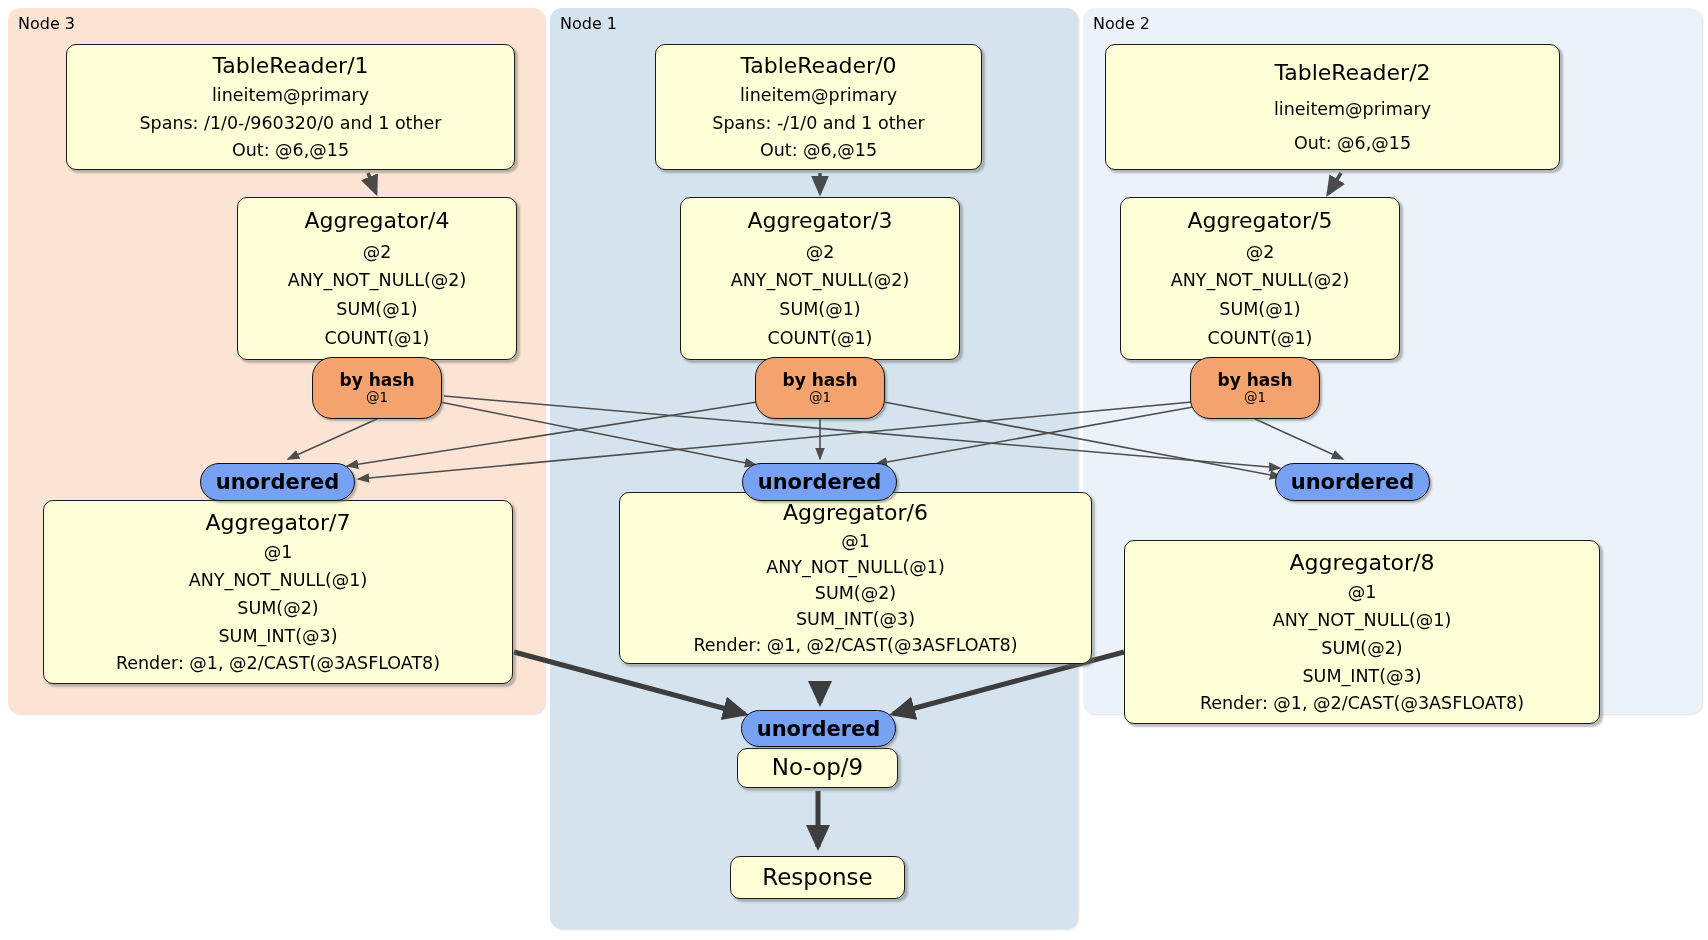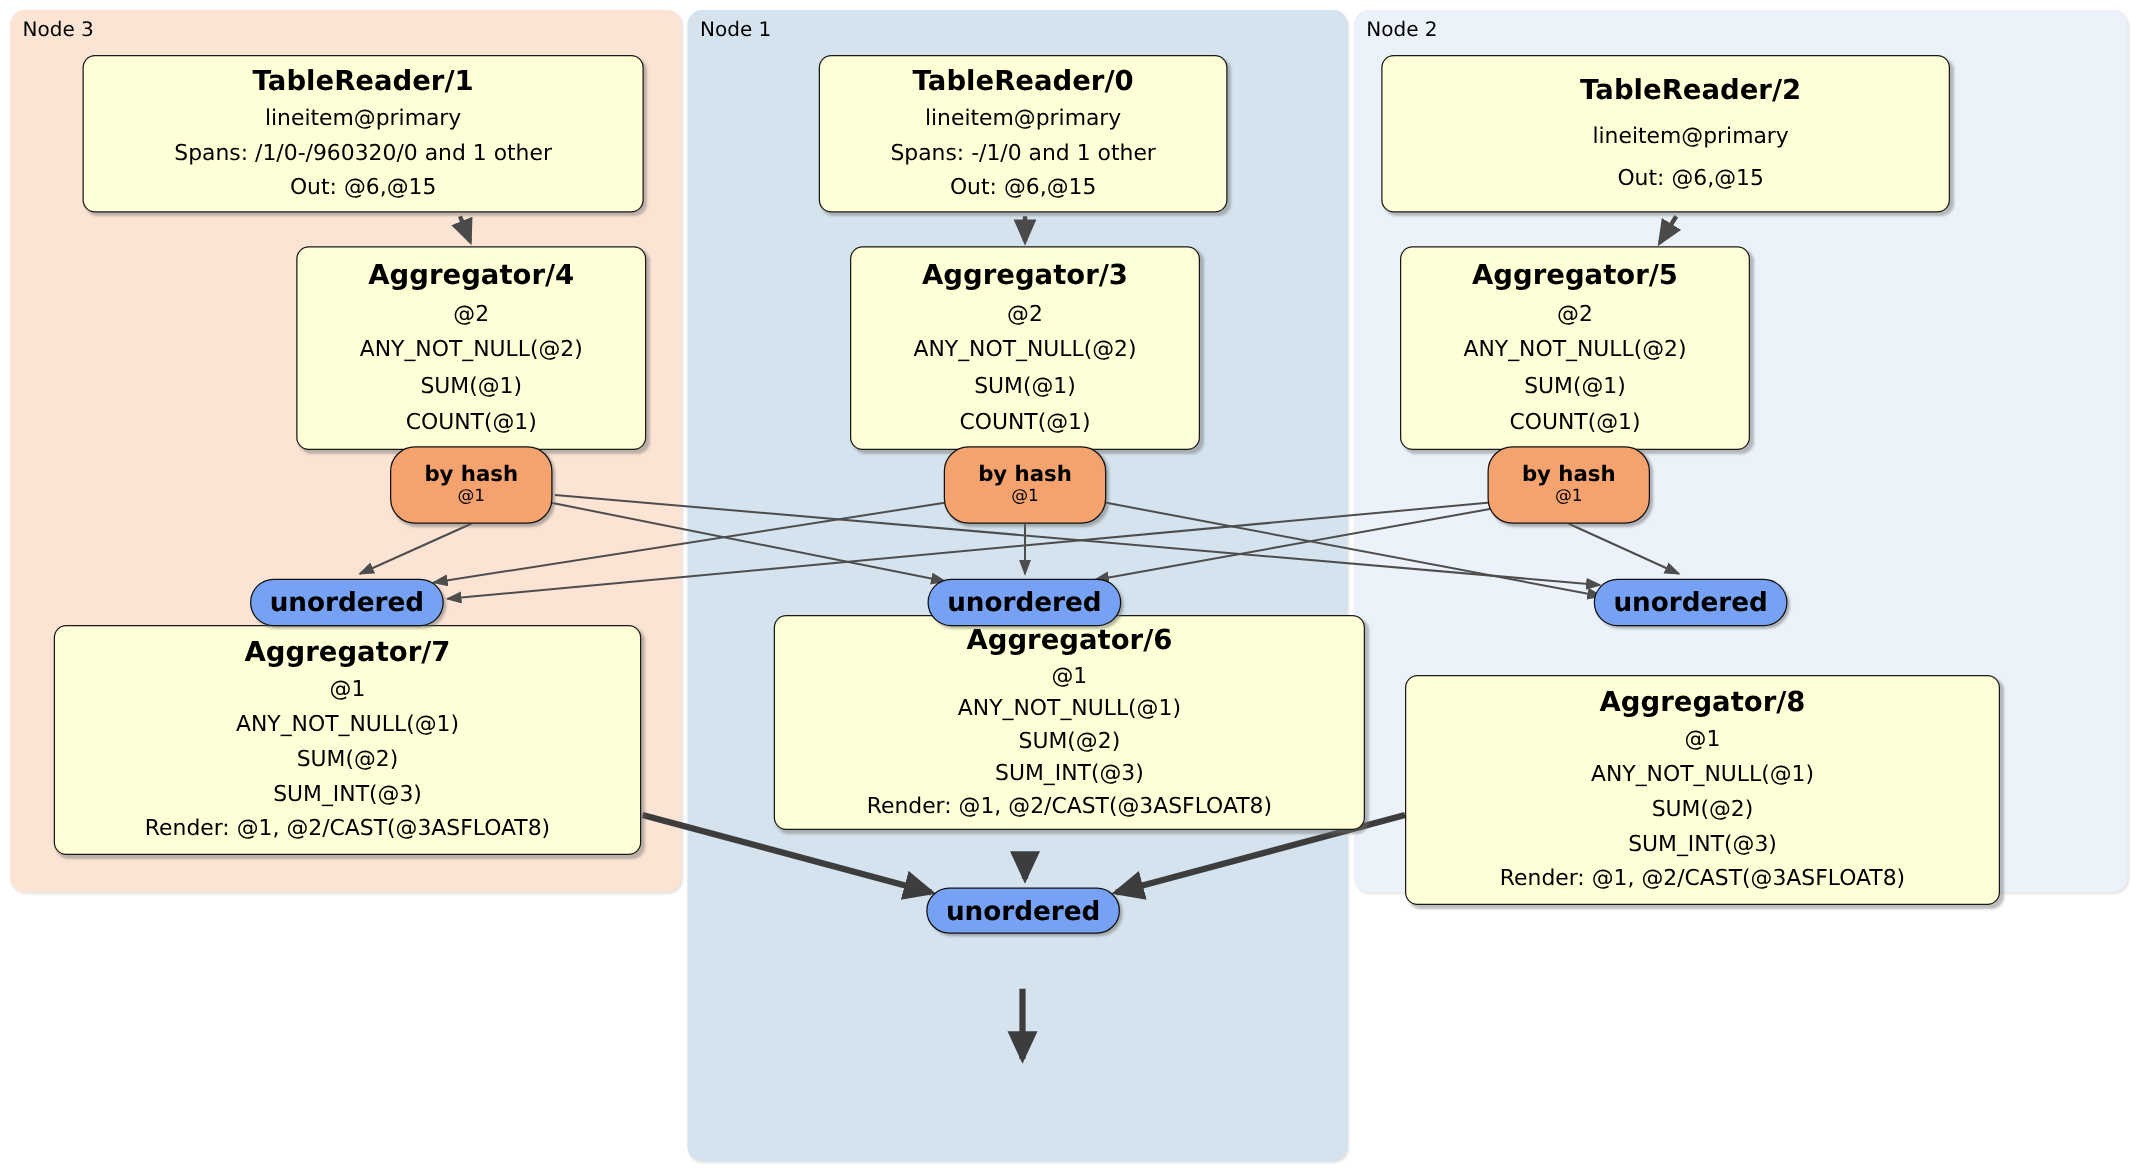--- a/index.html
+++ b/index.html
@@ -18,21 +18,21 @@
   .edge-thin{stroke:#4d4d4d;stroke-width:1.6;}
   .edge-med{stroke:#4a4a4a;stroke-width:3.5;}
   .edge-thick{stroke:#3d3d3d;stroke-width:5;}
   
   .pbox{
     position:absolute;z-index:3;background:#ffffd7;border:1.5px solid #1a1a1a;
     border-radius:10px;box-shadow:2.5px 2.5px 2px rgba(110,110,110,0.45);
     display:flex;flex-direction:column;justify-content:space-evenly;
     align-items:center;text-align:center;padding:2px 4px;box-sizing:border-box;
   }
-  .pbox .title{font-weight:bold;font-size:22px;line-height:1.1;}
+  .pbox .title{font-weight:normal;font-size:22px;line-height:1.1;}
   .pbox .bline{font-size:17.5px;line-height:1.15;white-space:nowrap;}
   #tr1{left:66px;top:44px;width:449px;height:126px;}
   #tr0{left:655px;top:44px;width:327px;height:126px;}
   #tr2{left:1105px;top:44px;width:455px;height:126px;padding-left:44px;}
   #agg4{left:237px;top:197px;width:280px;height:163px;}
   #agg3{left:680px;top:197px;width:280px;height:163px;}
   #agg5{left:1120px;top:197px;width:280px;height:163px;}
   #agg7{left:43px;top:500px;width:470px;height:184px;}
   #agg6{left:584px;top:492px;width:473px;height:172px;margin-left:35px;}
   #agg8{left:1124px;top:500px;width:476px;height:184px;margin-top:40px;}
@@ -192,14 +192,20 @@
     <div class="bline">@1</div>
     <div class="bline">ANY_NOT_NULL(@1)</div>
     <div class="bline">SUM(@2)</div>
     <div class="bline">SUM_INT(@3)</div>
     <div class="bline">Render: @1, @2/CAST(@3ASFLOAT8)</div>
   </div>
 
   <div class="oval unordered" id="uo9">
     <div class="olabel">unordered</div>
   </div>
+  <div class="pbox" id="noop">
+    <div class="title">No-op/9</div>
+  </div>
+  <div class="pbox" id="resp">
+    <div class="title">Response</div>
+  </div>
 
 </div>
 
 </body></html>

